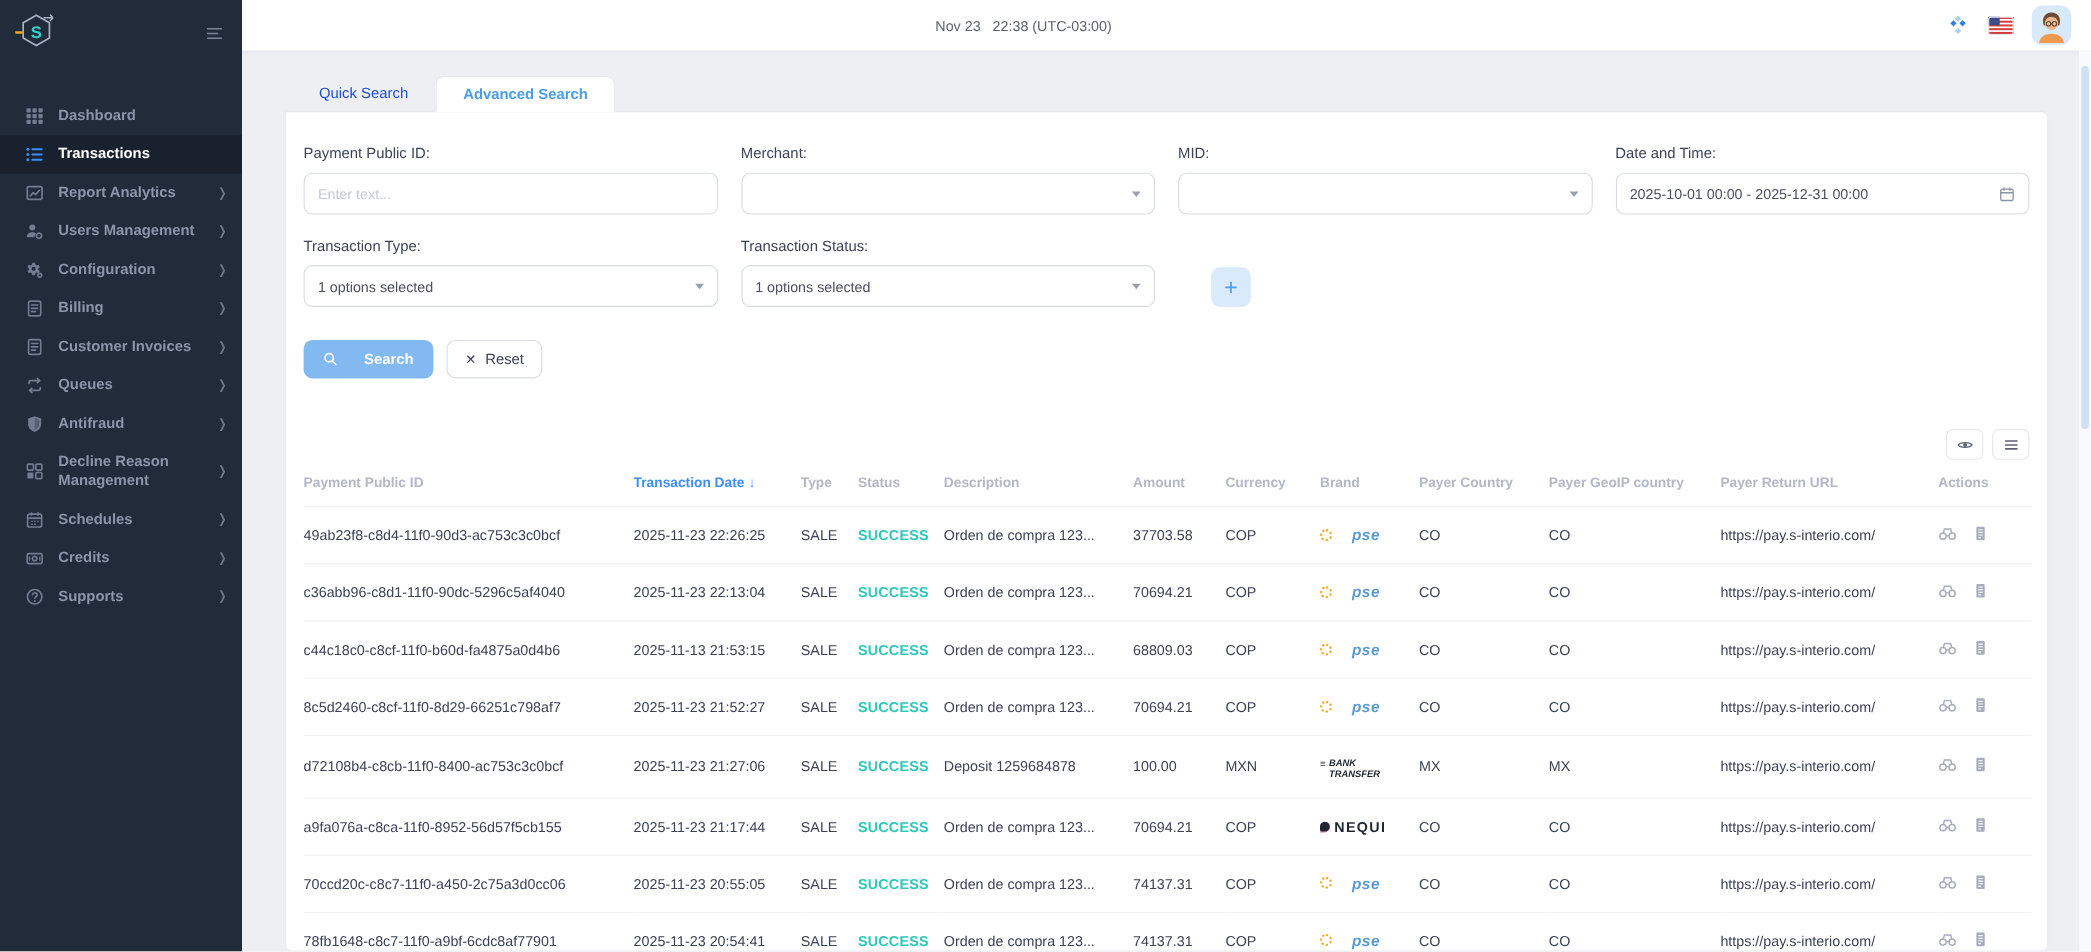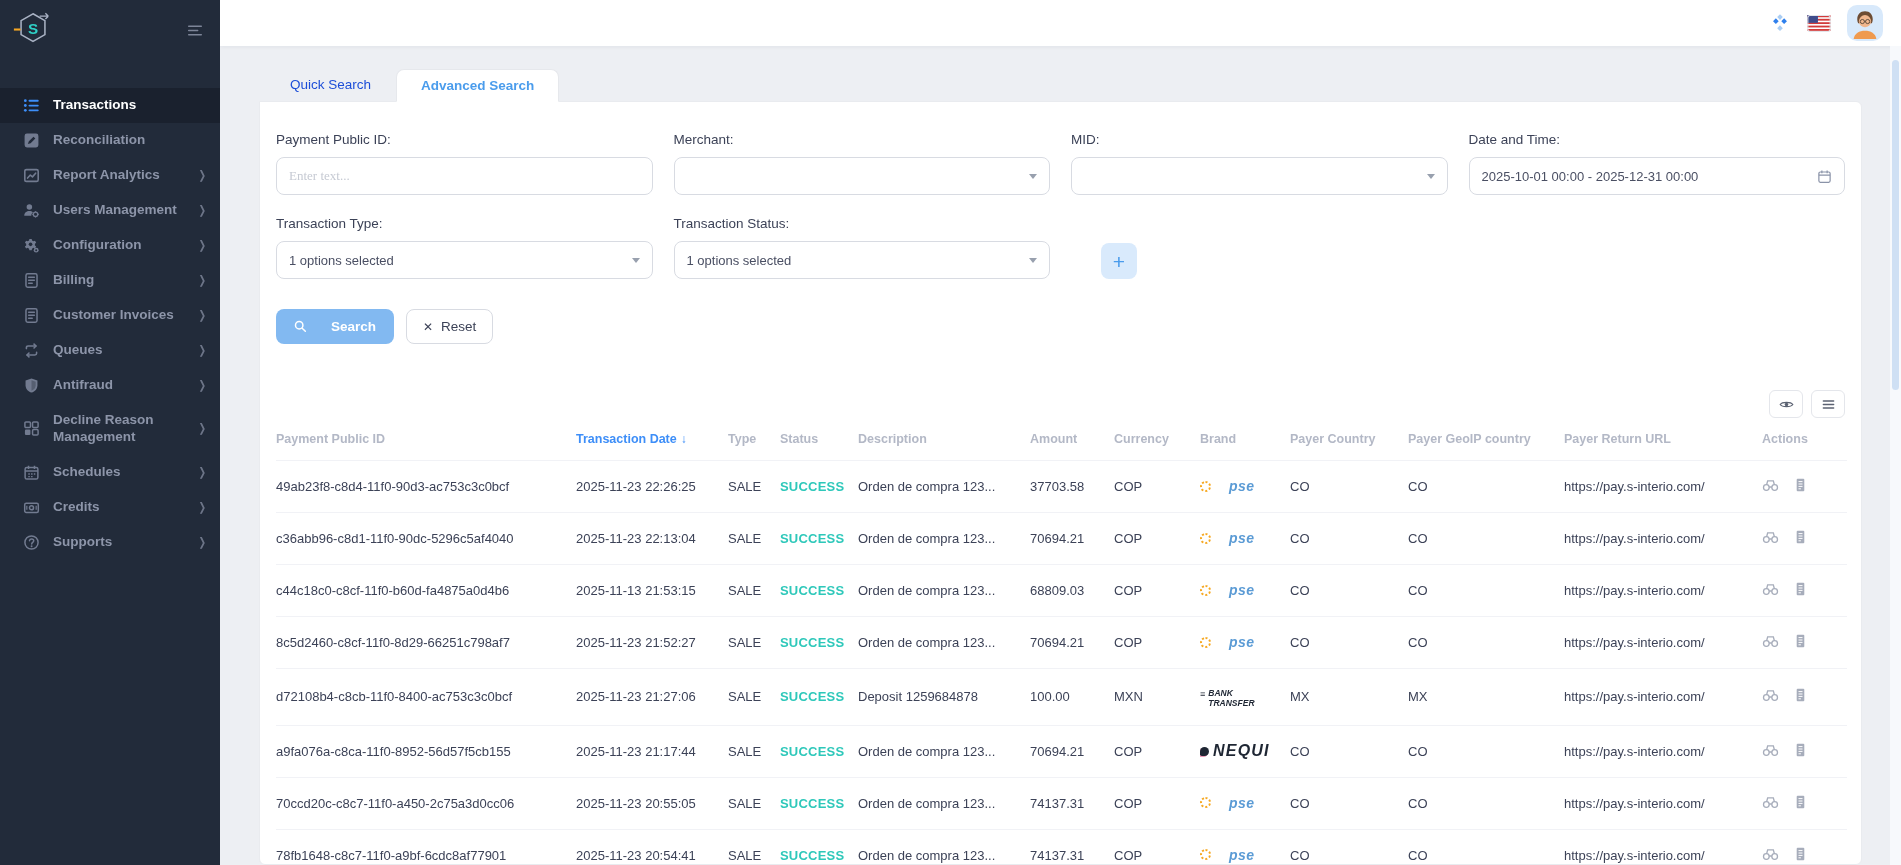--- a/index.html
+++ b/index.html
@@ -44,21 +44,21 @@
   .tab.active { background:#fff; border:1px solid #e6e8ec; border-bottom:1px solid #fff;
     border-radius:8px 8px 0 0; color:#4a9cec; font-weight:600; margin-bottom:-1px; z-index:2; }
   .panel { flex:1; background:#fff; border:1px solid #e9ebef; border-radius:0 6px 6px 6px;
     padding:30px 16px 0 16px; overflow:hidden; }
 
   
   .filters { display:grid; grid-template-columns:repeat(4,1fr); column-gap:24px; row-gap:20px;gap:21px; }
   .field label { display:block; font-size:13.5px; font-weight:500; color:#3c4257; margin-bottom:10px; }
   .input, .select { width:100%; height:38px; border:1px solid #d8dbe2; border-radius:8px;
     font-size:13px; color:#4a4f63; background:#fff; }
-  .input { padding:0 12px; outline:none;font-family:Liberation Serif, serif; }
+  .input { padding:0 12px; outline:none; }
   .input::placeholder { color:#c6cad3; }
   .select { display:flex; align-items:center; padding:0 12px; cursor:pointer; }
   .select-value { flex:1; white-space:nowrap; overflow:hidden; }
   .caret { width:0; height:0; border-left:4.5px solid transparent; border-right:4.5px solid transparent;
     border-top:5px solid #98a0ae; }
   .cal-ic { display:inline-flex; color:#8a93a8; }
   .add-cell { display:flex; align-items:flex-end; }
   .btn-add { width:36px; height:36px; border:none; border-radius:8px; background:#d9eafc;
     color:#4a9cec; font-size:21px; line-height:1; cursor:pointer; margin-left:30px; font-weight:400; }
 
@@ -96,21 +96,21 @@
   .brand-pse { gap:18px; }
   .pse-sun { width:11px; height:11px; border:2px dotted #f6a821; border-radius:50%; }
   .pse-text { color:#5b9bd5; font-style:italic; font-weight:600; font-size:14px; letter-spacing:.5px; }
   .brand-bank { gap:3px; align-items:flex-start; }
   .bt-lines { font-size:9px; color:#1e2633; line-height:1; margin-top:1px; }
   .bt-text { display:inline-block; width:50px; font-size:8.5px; font-weight:800; font-style:italic;
     color:#1e2633; line-height:1.15; white-space:normal; }
   .brand-nequi { gap:4px; }
   .nq-dot { width:9px; height:9px; background:#1e2633; border-radius:50% 50% 50% 20%;
     box-shadow:-1px 1px 0 0 rgba(226,70,126,.55); }
-  .nq-text { font-size:16px; font-weight:700; letter-spacing:1.2px; color:#1e2633;font-style:italic; }
+  .nq-text { font-size:13px; font-weight:700; letter-spacing:1.2px; color:#1e2633; }
 
   
   .scrollbar { position:absolute; right:0; top:46px; bottom:0; width:11px; background:#f7f9fc; z-index:6; }
   .scroll-thumb { position:absolute; top:14px; left:2px; right:2px; height:330px;
     background:#cfe0f4; border-radius:5px; }
 </style>
 </head>
 <body>
 
 <div class="app">
@@ -125,46 +125,55 @@
           <path d="M29 7.5h9M38 7.5l-3-3M38 7.5l-3 3" stroke="#aab3c5" stroke-width="1.4" fill="none"></path>
         </svg>
       </span>
       <span class="collapse">
         <svg width="18" height="15" viewBox="0 0 20 16" fill="none" stroke="currentColor" stroke-width="1.6" stroke-linecap="round">
           <path d="M3 3.2h14M3 8h10M3 12.8h14"></path>
         </svg>
       </span>
     </div>
     <nav class="nav">
+        <div class="nav-item">
+          <span class="nav-icon">
+            <svg viewBox="0 0 16 16">
+              <g fill="currentColor">
+                <rect x="1" y="1.3" width="3.7" height="3.7" rx="0.7"></rect>
+                <rect x="6.1" y="1.3" width="3.7" height="3.7" rx="0.7"></rect>
+                <rect x="11.2" y="1.3" width="3.7" height="3.7" rx="0.7"></rect>
+                <rect x="1" y="6.2" width="3.7" height="3.7" rx="0.7"></rect>
+                <rect x="6.1" y="6.2" width="3.7" height="3.7" rx="0.7"></rect>
+                <rect x="11.2" y="6.2" width="3.7" height="3.7" rx="0.7"></rect>
+                <rect x="1" y="11.1" width="3.7" height="3.7" rx="0.7"></rect>
+                <rect x="6.1" y="11.1" width="3.7" height="3.7" rx="0.7"></rect>
+                <rect x="11.2" y="11.1" width="3.7" height="3.7" rx="0.7"></rect>
+              </g>
+            </svg>
+          </span>
+          <span class="nav-label">Dashboard</span>
+        </div>
         <div class="nav-item active">
           <span class="nav-icon">
             <svg viewBox="0 0 16 16">
               <g fill="currentColor">
                 <circle cx="2.2" cy="3.5" r="1.3"></circle>
                 <circle cx="2.2" cy="8" r="1.3"></circle>
                 <circle cx="2.2" cy="12.5" r="1.3"></circle>
                 <rect x="5.2" y="2.7" width="9.6" height="1.7" rx="0.85"></rect>
                 <rect x="5.2" y="7.2" width="9.6" height="1.7" rx="0.85"></rect>
                 <rect x="5.2" y="11.7" width="9.6" height="1.7" rx="0.85"></rect>
               </g>
             </svg>
           </span>
           <span class="nav-label">Transactions</span>
         </div>
         <div class="nav-item">
           <span class="nav-icon">
-            <svg viewBox="0 0 16 16">
-              <rect x="1.5" y="1.5" width="13" height="13" rx="2.2" fill="currentColor"></rect>
-              <path d="M4.6 11.4l.9-2.6 4.4-4.4 1.7 1.7-4.4 4.4-2.6.9z" fill="#222b3a"></path>
-            </svg>
-          </span>
-          <span class="nav-label">Reconciliation</span>
-        </div>
-        <div class="nav-item">
-          <span class="nav-icon">
             <svg viewBox="0 0 16 16" fill="none" stroke="currentColor" stroke-width="1.5">
               <rect x="1.7" y="2.5" width="12.6" height="11" rx="1.6"></rect>
               <polyline points="4.3,10.4 6.9,7.6 8.9,9.3 11.9,5.8" stroke-linecap="round" stroke-linejoin="round"></polyline>
             </svg>
           </span>
           <span class="nav-label">Report Analytics</span>
           <span class="nav-chev">❯</span>
         </div>
         <div class="nav-item">
           <span class="nav-icon">
@@ -276,20 +285,21 @@
               <circle cx="8.1" cy="11.6" r="0.9" fill="currentColor" stroke="none"></circle>
             </svg>
           </span>
           <span class="nav-label">Supports</span>
           <span class="nav-chev">❯</span>
         </div>
       </nav>
   </aside>
 
   <header class="topbar">
+    <span class="dt">Nov 23   22:38 (UTC-03:00)</span>
     <div class="topbar-right">
       <span class="tb-ic">
         <svg width="22" height="22" viewBox="0 0 24 24">
           <path d="M12 2.4l3.1 3.1-3.1 3.1-3.1-3.1z" fill="#a9cdf4"></path>
           <path d="M4.4 10l3.1-3.1 3.1 3.1-3.1 3.1z" fill="#2f80ed"></path>
           <path d="M13.4 10l3.1-3.1 3.1 3.1-3.1 3.1z" fill="#2f80ed"></path>
           <path d="M12 14.5l3.1 3.1-3.1 3.1-3.1-3.1z" fill="#a9cdf4"></path>
         </svg>
       </span>
       <span class="tb-ic">

